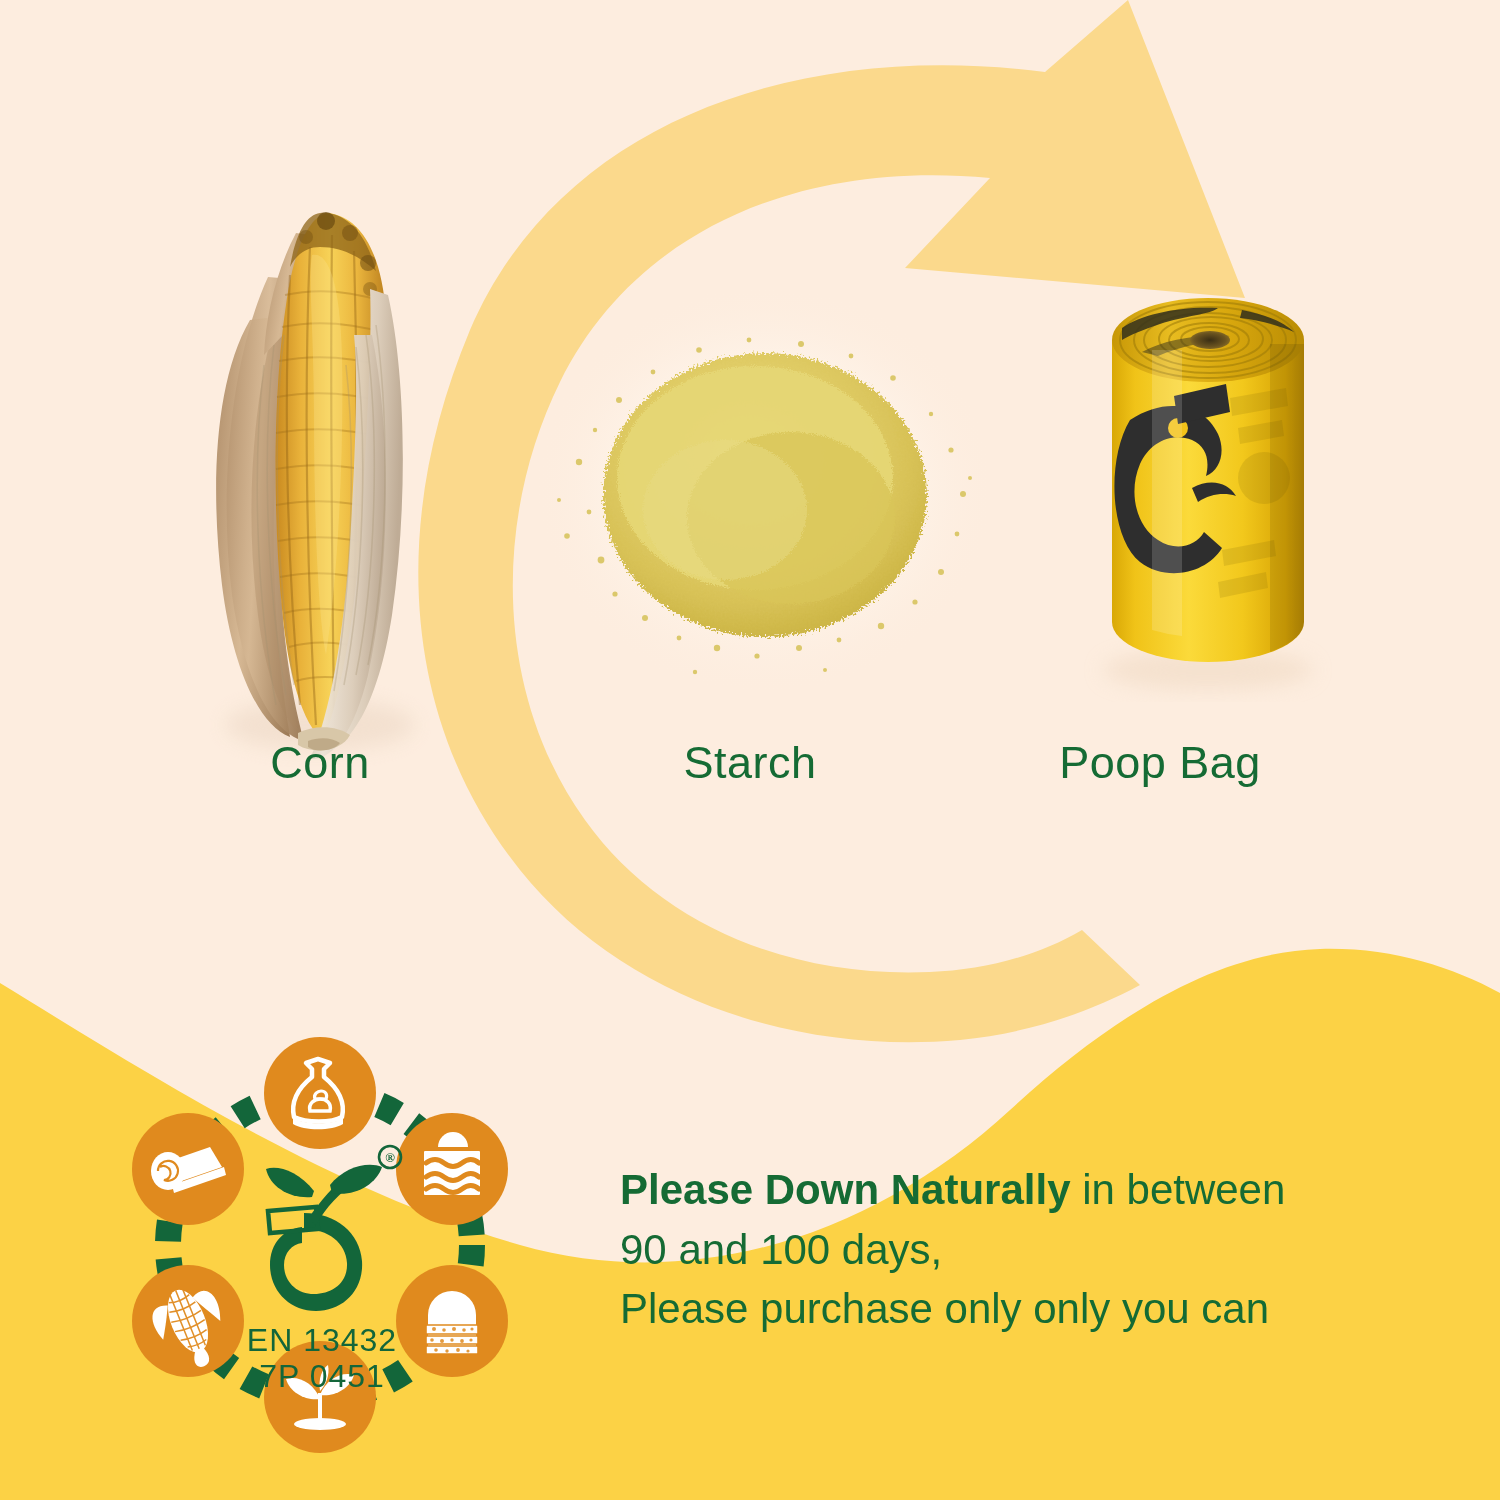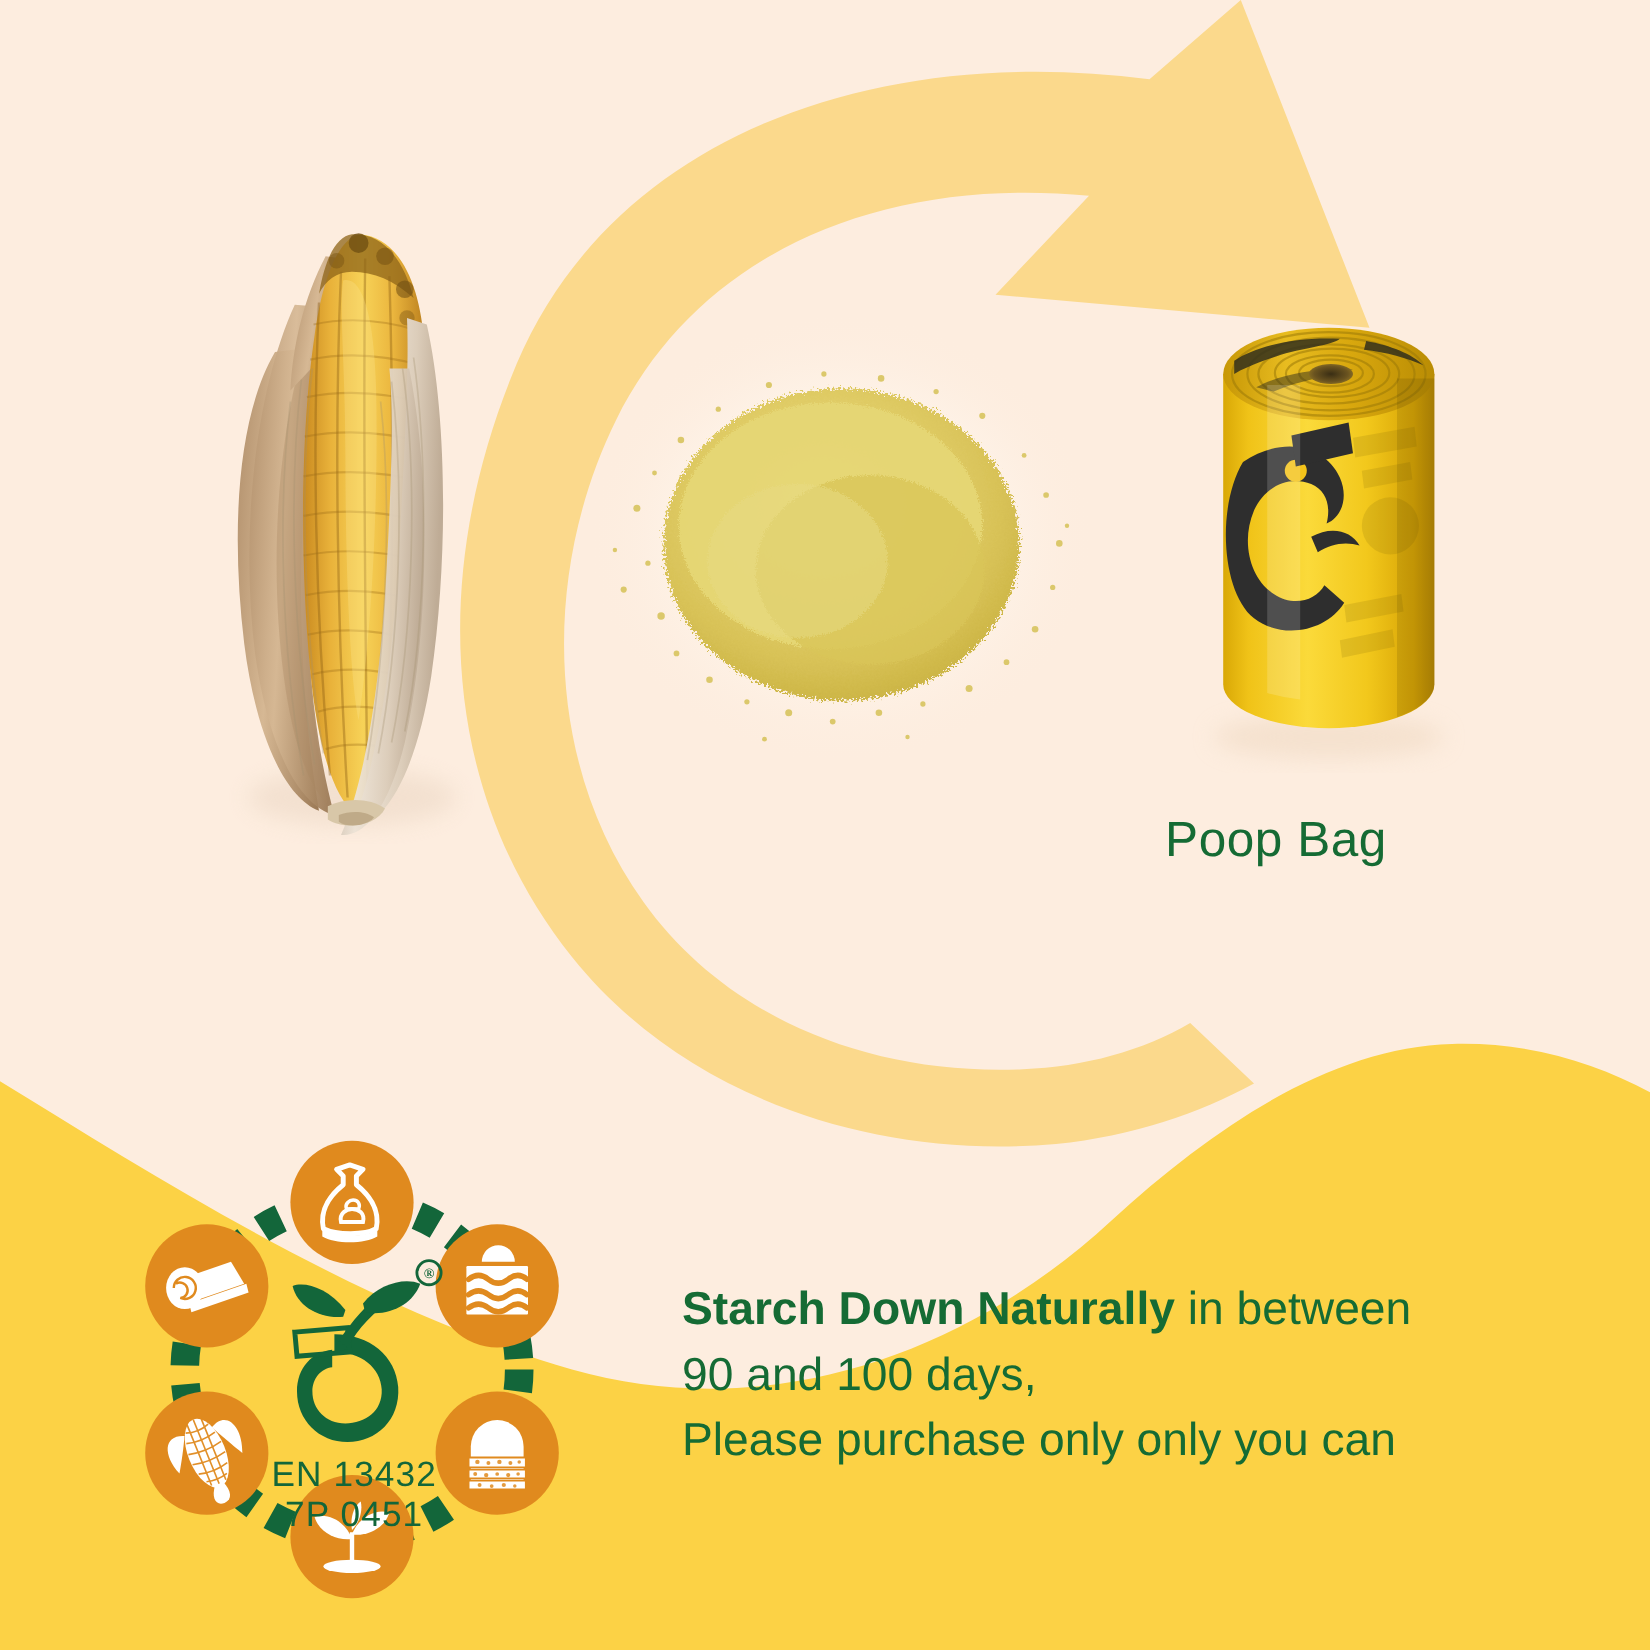--- a/index.html
+++ b/index.html
@@ -369,21 +369,29 @@
         <circle cx="56" cy="178" r="26"></circle>
       </g>
 
       <path fill="#000" opacity="0.1" d="M 62 44 L 96 44 L 96 322 A 96 40 0 0 1 62 352 Z"></path>
       <path fill="#FFF" opacity="0.16" d="M -56 50 L -26 50 L -26 336 A 96 40 0 0 1 -56 330 Z"></path>
     </g>
   </svg>
 
   <div class="products">
 
-
+    <div class="product" id="product-corn">
+      <div class="product-art"></div>
+      <div class="product-label">Corn</div>
+    </div>
+
+    <div class="product" id="product-starch">
+      <div class="product-art"></div>
+      <div class="product-label">Starch</div>
+    </div>
 
     <div class="product" id="product-bag">
       <div class="product-art"></div>
       <div class="product-label">Poop Bag</div>
     </div>
   </div>
 
   <div class="bottom">
 
     <div class="badge">
@@ -521,19 +529,19 @@
             <text x="70" y="-69" text-anchor="middle" font-family="Liberation Serif, serif" font-size="13" font-weight="bold" fill="#13663A">®</text>
           </g>
         </g>
 
         <text x="212" y="316" text-anchor="middle" font-family="Liberation Sans, sans-serif" font-size="32" fill="#13663A" letter-spacing="1">EN 13432</text>
         <text x="212" y="352" text-anchor="middle" font-family="Liberation Sans, sans-serif" font-size="32" fill="#13663A" letter-spacing="1">7P 0451</text>
       </svg>
     </div>
 
     <div class="copy">
-      <p><b>Starch Down Naturally</b><span> in between</span></p>
+      <p><b>Please Down Naturally</b><span> in between</span></p>
       <p>90 and 100 days,</p>
       <p>Please purchase only only you can</p>
     </div>
   </div>
 
 </div>
 
 </body></html>

